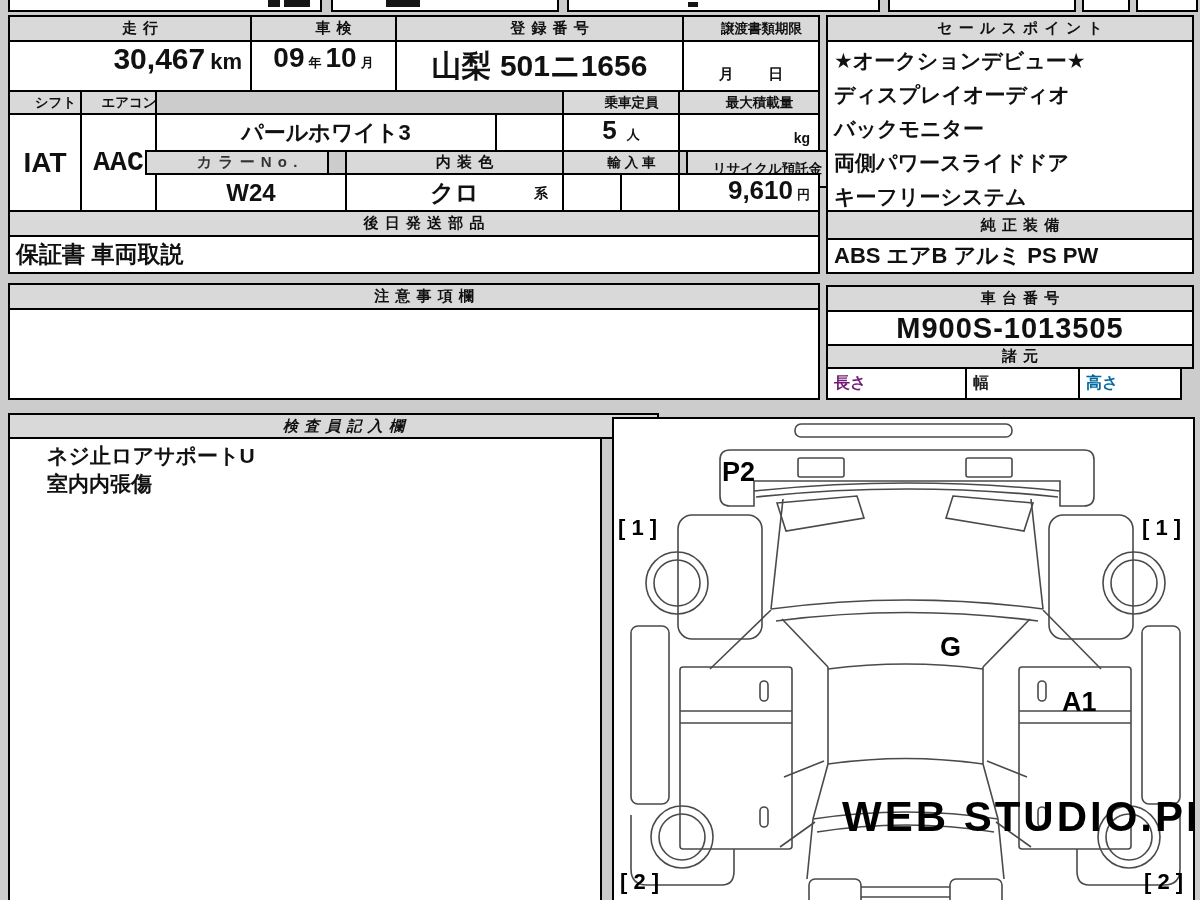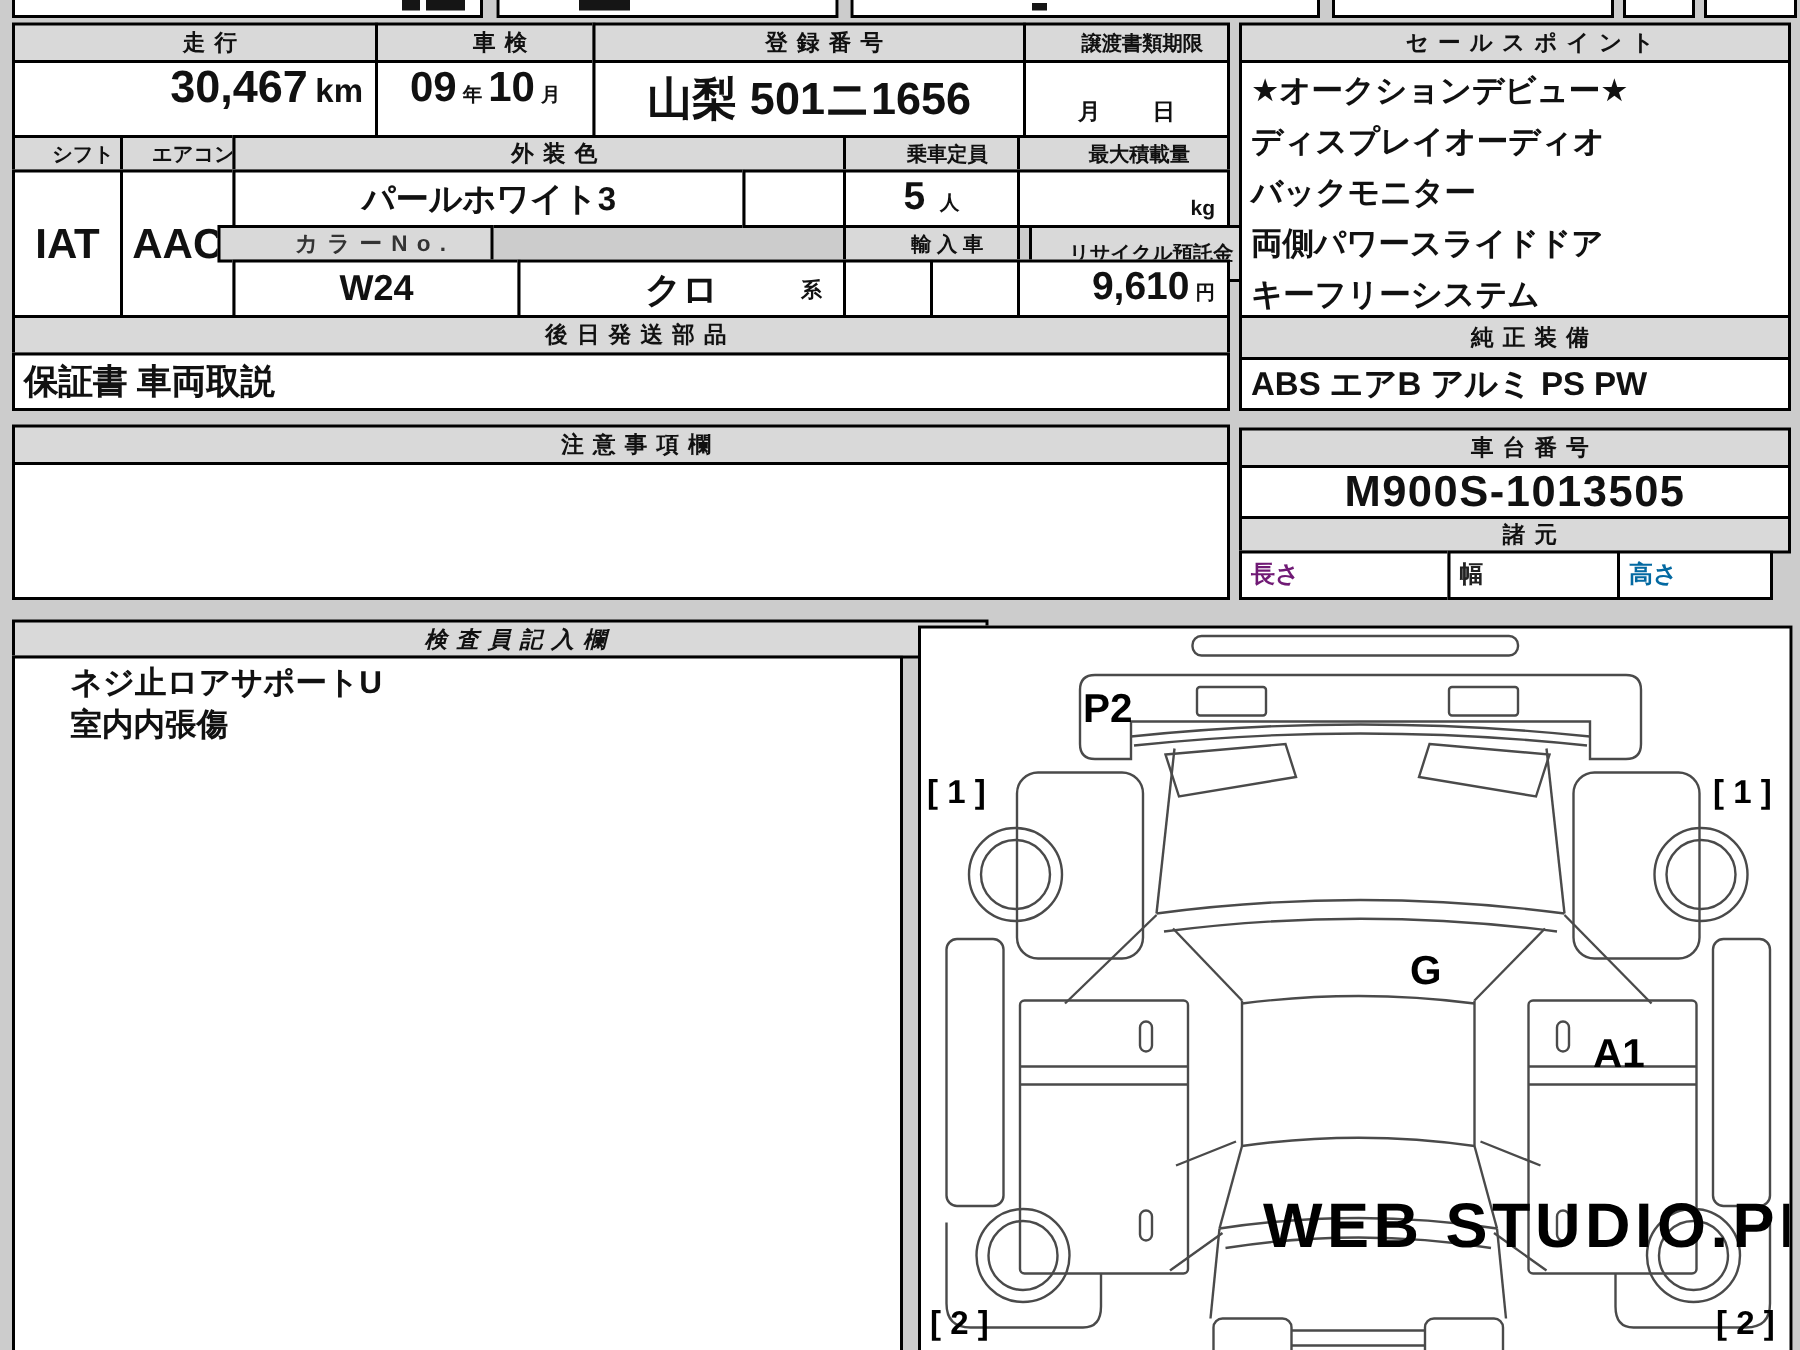--- a/index.html
+++ b/index.html
@@ -75,51 +75,51 @@
     <span>月</span>
     <span>日</span>
   </div>
 
   <div class="cell hdr hdr-sm" style="left:8px;top:90px;width:74px;height:25px;">
       <span>シフト</span>
     </div>
   <div class="cell hdr hdr-sm" style="left:80px;top:90px;width:77px;height:25px;">
       <span>エアコン</span>
     </div>
-  <div class="cell hdr" style="left:155px;top:90px;width:409px;height:25px;">
-      <span>外 装 色</span>
-    </div>
   <div class="cell hdr hdr-sm" style="left:562px;top:90px;width:118px;height:25px;">
       <span>乗車定員</span>
     </div>
   <div class="cell hdr hdr-sm" style="left:678px;top:90px;width:142px;height:25px;">
       <span>最大積載量</span>
     </div>
 
   <div class="cell val" style="left:8px;top:113px;width:74px;height:99px;font-size:28px;">
       <span>IAT</span>
     </div>
-  <div class="cell val" style="left:80px;top:113px;width:77px;height:99px;font-size:28px;">
+  <div class="cell val" style="left:80px;top:113px;width:77px;height:99px;font-size:28px;font-family:Liberation Mono, monospace;">
       <span>AAC</span>
     </div>
 
   <div class="cell val" style="left:155px;top:113px;width:342px;height:39px;font-size:22px;">
       <span>パールホワイト3</span>
     </div>
   <div class="cell" style="left:495px;top:113px;width:69px;height:39px;"></div>
   <div class="cell val base" style="left:562px;top:113px;width:118px;height:39px;">
     <span style="font-size:26px;">5</span>
     <span class="unit" style="margin-left:10px;">人</span>
   </div>
   <div class="cell right" style="left:678px;top:113px;width:142px;height:39px;font-size:14px;font-weight:bold;align-items:flex-end;padding-bottom:4px;">
       <span>kg</span>
     </div>
 
   <div class="cell hdr" style="left:145px;top:150px;width:184px;height:25px;color:#333;">
       <span>カ ラ ー N o .</span>
+    </div>
+  <div class="cell hdr" style="left:345px;top:150px;width:219px;height:25px;">
+      <span>内 装 色</span>
     </div>
   <div class="cell hdr hdr-sm" style="left:562px;top:150px;width:118px;height:25px;">
       <span>輸 入 車</span>
     </div>
   <div class="cell hdr hdr-sm" style="left:686px;top:150px;width:142px;height:38px;">
       <span>リサイクル預託金</span>
     </div>
 
   <div class="cell val" style="left:155px;top:173px;width:192px;height:39px;font-size:24px;">
       <span>W24</span>

